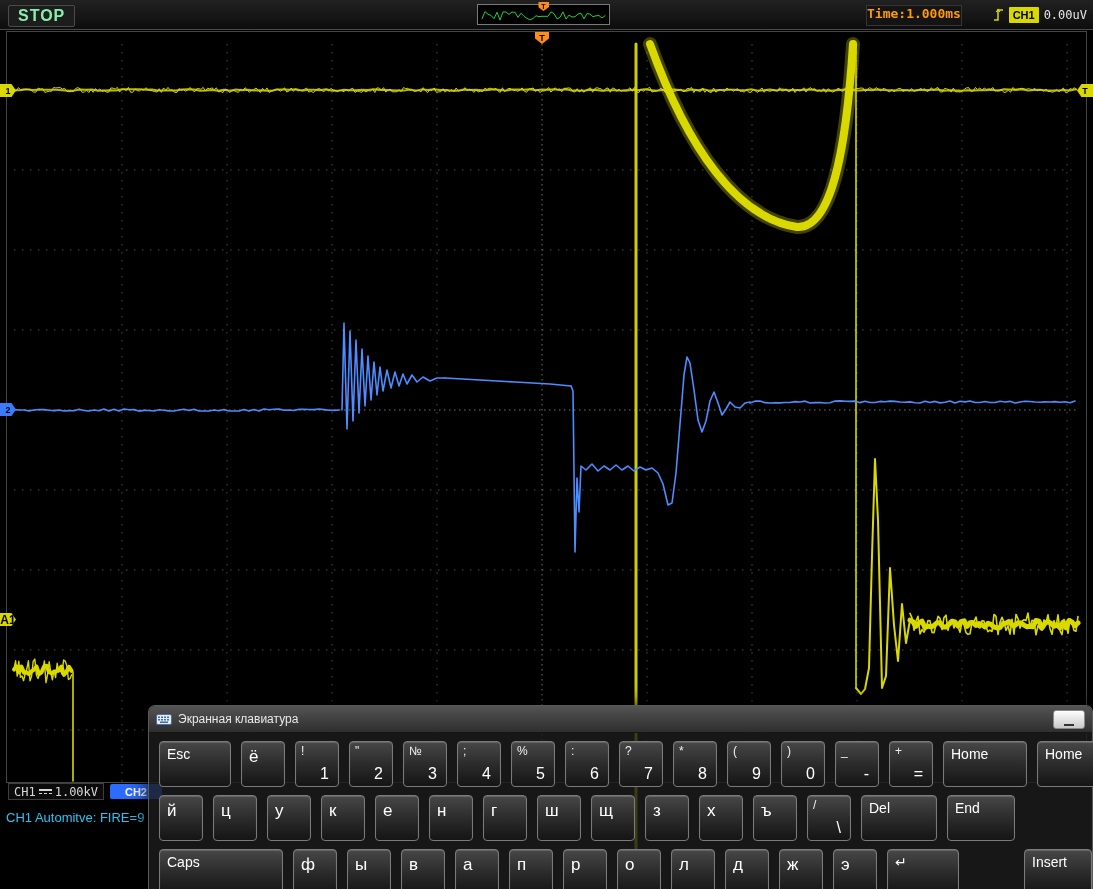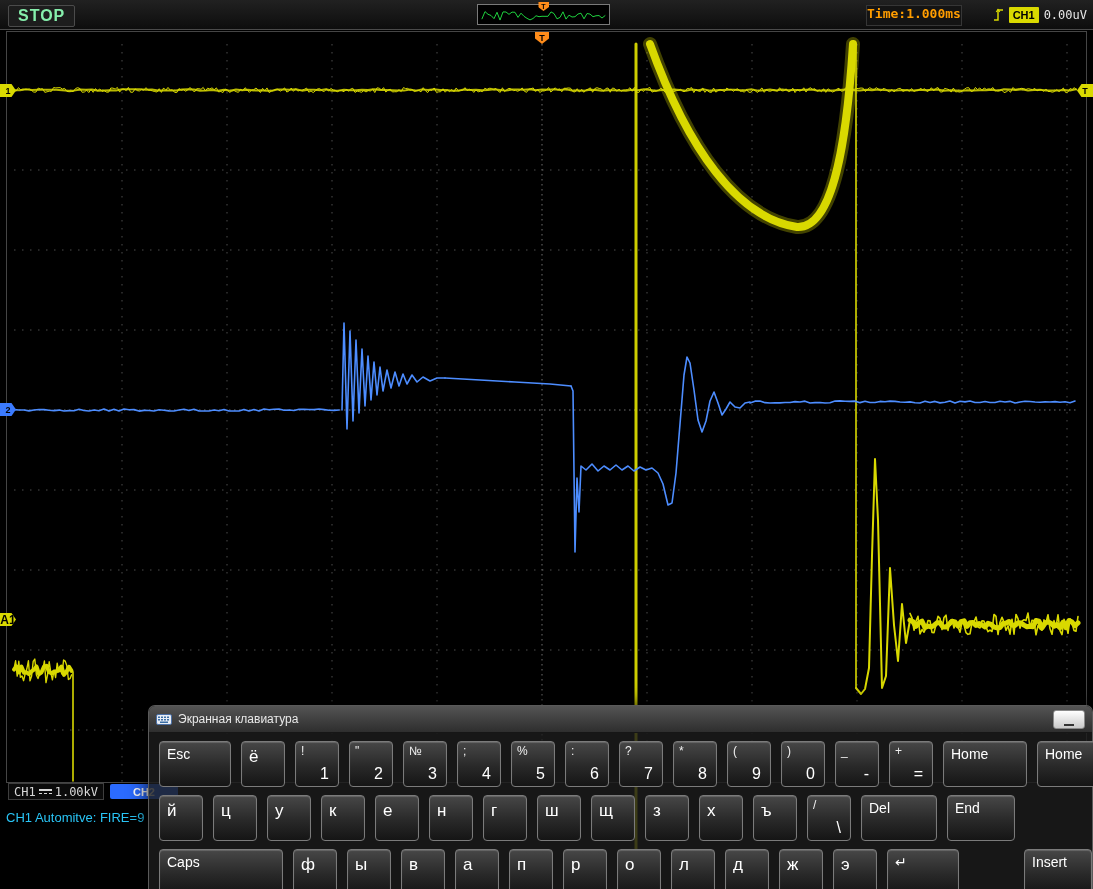--- a/index.html
+++ b/index.html
@@ -34,21 +34,21 @@
   .marker.right{right:0;clip-path:polygon(28% 0,100% 0,100% 100%,28% 100%,0 50%);}
   .marker.top{clip-path:polygon(0 0,100% 0,100% 55%,50% 100%,0 55%);width:14px;height:12px;}
 
   
   .ch1-label{position:absolute;left:8px;top:783px;height:17px;z-index:2;display:flex;align-items:center;gap:3px;
              background:#0b0b0b;border:1px solid #3e3e3e;padding:0 5px;color:#d8d8d8;
              font:12px "DejaVu Sans Mono",monospace;box-sizing:border-box;}
   .dc-icon{display:inline-block;width:13px;height:9px;position:relative;}
   .dc-icon::before{content:"";position:absolute;top:2px;left:0;right:0;border-top:2px solid #d8d8d8;}
   .dc-icon::after{content:"";position:absolute;top:6px;left:0;right:0;border-top:1px dashed #d8d8d8;}
-  .ch2-badge{position:absolute;left:110px;top:784px;width:68px;height:15px;z-index:2;background:#2b6bff;
+  .ch2-badge{position:absolute;left:110px;top:784px;width:52px;height:15px;z-index:2;background:#2b6bff;
              border-radius:2px;color:#fff;font:bold 11px "Liberation Sans",sans-serif;
              display:flex;align-items:center;justify-content:center;}
   .status-line{position:absolute;left:6px;top:810px;z-index:2;color:#29c5f6;font:13px "Liberation Sans",sans-serif;}
 
   
   .kb{position:absolute;left:148px;top:705px;width:945px;height:190px;z-index:6;
       background:rgba(28,28,28,0.82);border:1px solid #5a5a5a;border-bottom:none;border-radius:7px 7px 0 0;
       box-shadow:0 0 20px rgba(0,0,0,0.85);box-sizing:border-box;}
   .kb-title{height:26px;display:flex;align-items:center;gap:6px;padding:0 7px;
             background:linear-gradient(180deg,#545454,#2e2e2e);border-radius:6px 6px 0 0;

